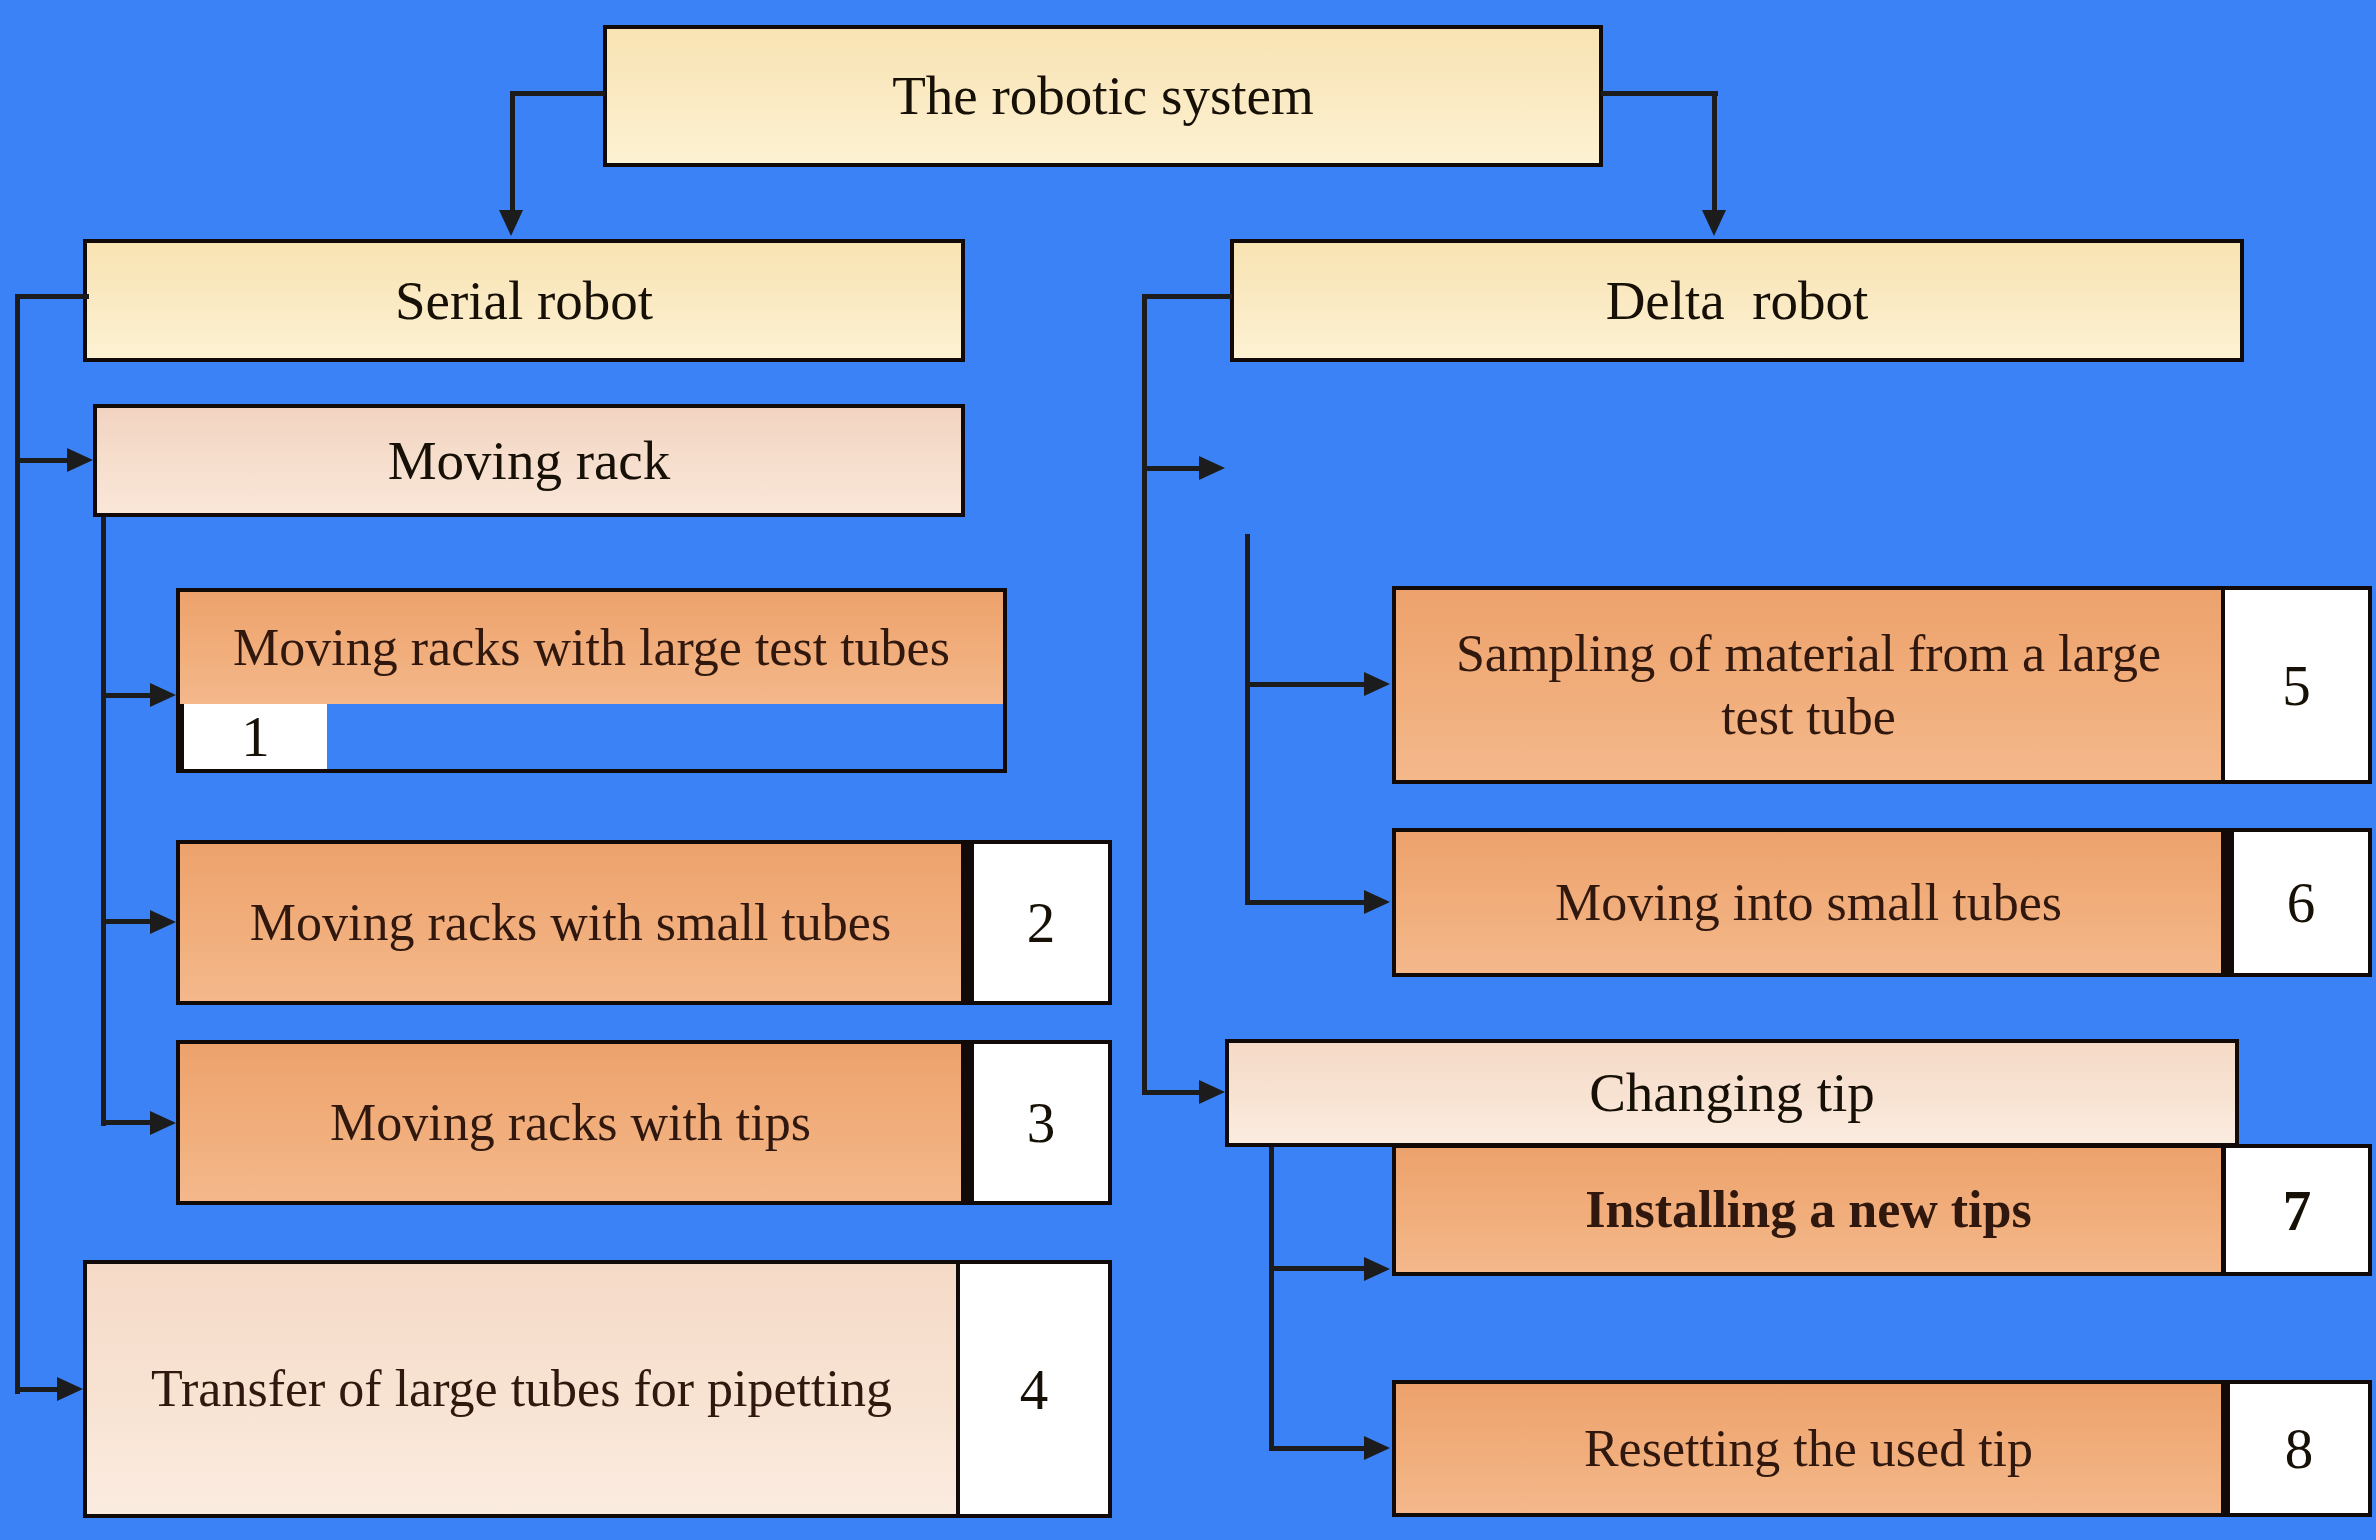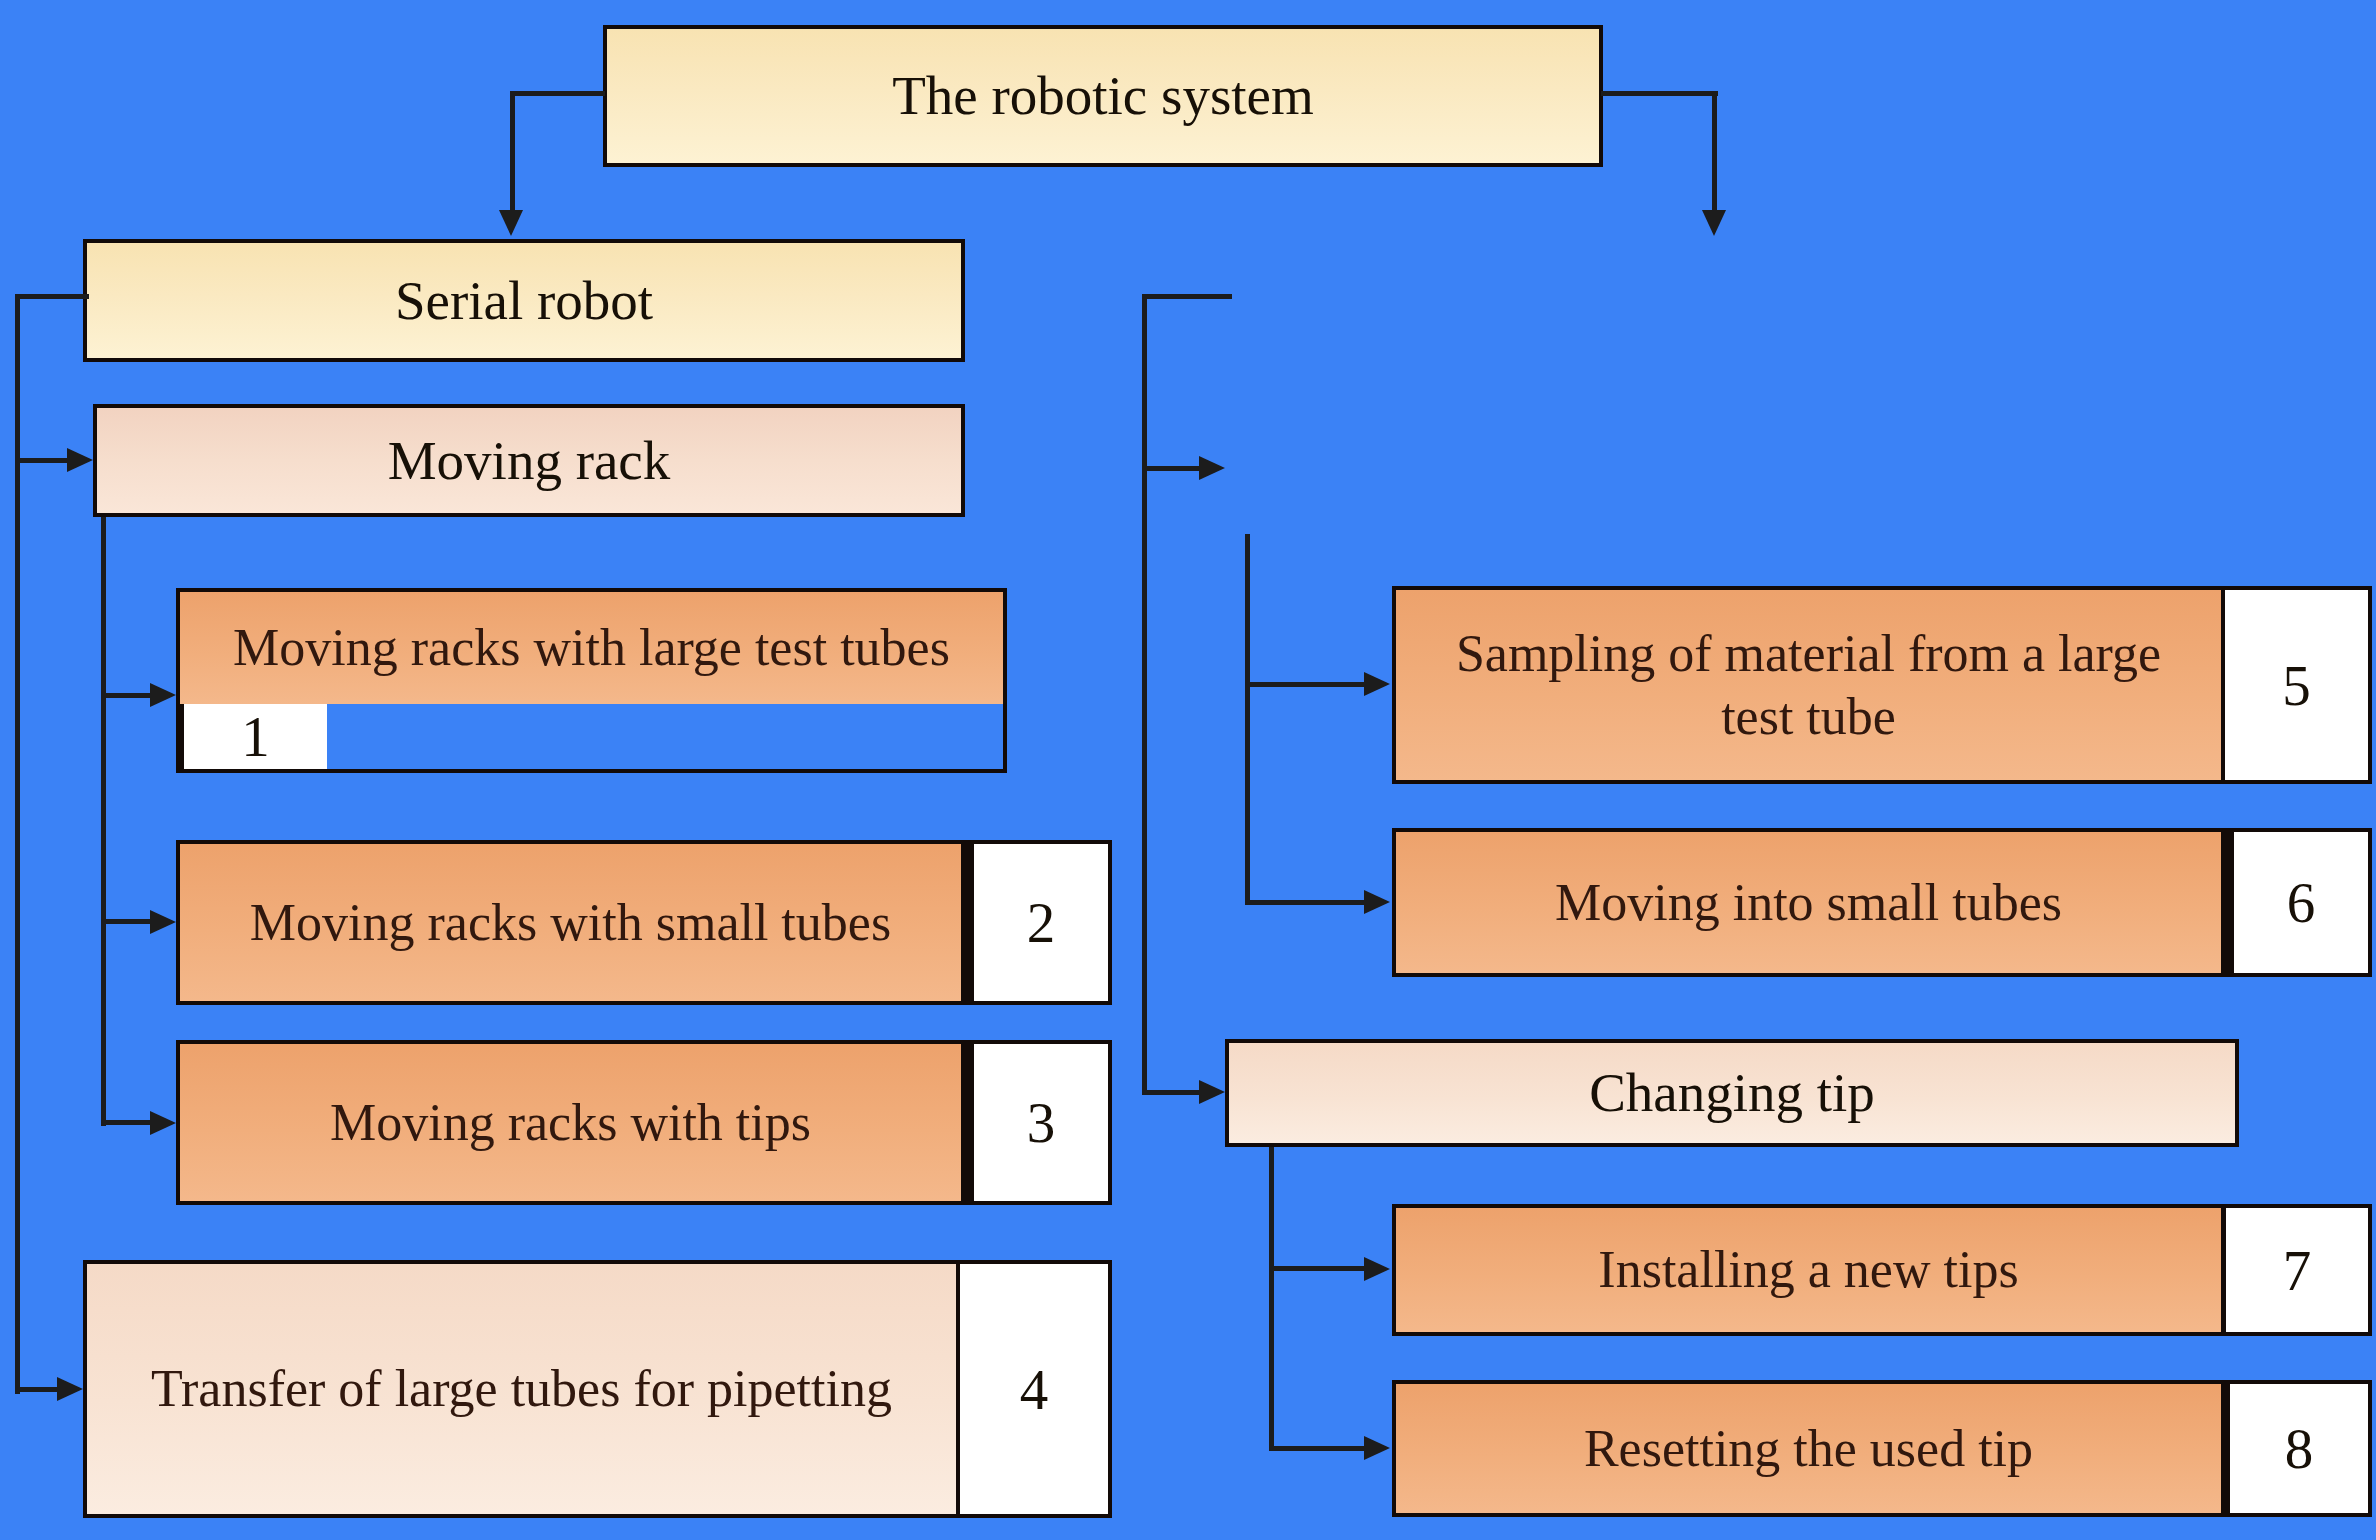--- a/index.html
+++ b/index.html
@@ -122,20 +122,23 @@
     <div class="cell-num" style="width:147px; border-left-width:13.7px;">3</div>
   </div>
 
   <div class="row fs-task" style="left:83px; top:1260px; width:1029px; height:258px;">
     <div class="cell-label peachcell">
       <span class="lbl">Transfer of large tubes for pipetting</span>
     </div>
     <div class="cell-num" style="width:152px; border-left-width:4.9px;">4</div>
   </div>
 
+  <div class="box yellow fs-head" style="left:1230px; top:239px; width:1014px; height:123px;">
+    <span class="lbl">Delta  robot</span>
+  </div>
 
 
   <div class="box peach-light fs-head" style="left:1225px; top:1039px; width:1014px; height:108px;">
     <span class="lbl">Changing tip</span>
   </div>
 
   <div class="hl" style="left:1142px; top:294px; width:90px;"></div>
   <div class="vl" style="left:1142px; top:294px; height:801px;"></div>
   <div class="hl" style="left:1142px; top:466px; width:59px;"></div>
   <div class="arr-r" style="left:1199px; top:456px;"></div>
@@ -161,21 +164,21 @@
     <div class="cell-num" style="width:147px; border-left-width:4.9px;">5</div>
   </div>
 
   <div class="row fs-task" style="left:1392px; top:828px; width:980px; height:149px;">
     <div class="cell-label">
       <span class="lbl">Moving into small tubes</span>
     </div>
     <div class="cell-num" style="width:147px; border-left-width:13.7px;">6</div>
   </div>
 
-  <div class="row fs-task" style="left:1392px; top:1204px; width:980px; height:132px;">
+  <div class="row fs-task" style="left:1392px; top:1144px; width:980px; height:132px;font-weight:bold;">
     <div class="cell-label">
       <span class="lbl">Installing a new tips</span>
     </div>
     <div class="cell-num" style="width:147px; border-left-width:5.9px;">7</div>
   </div>
 
   <div class="row fs-task" style="left:1392px; top:1380px; width:980px; height:137px;">
     <div class="cell-label">
       <span class="lbl">Resetting the used tip</span>
     </div>

